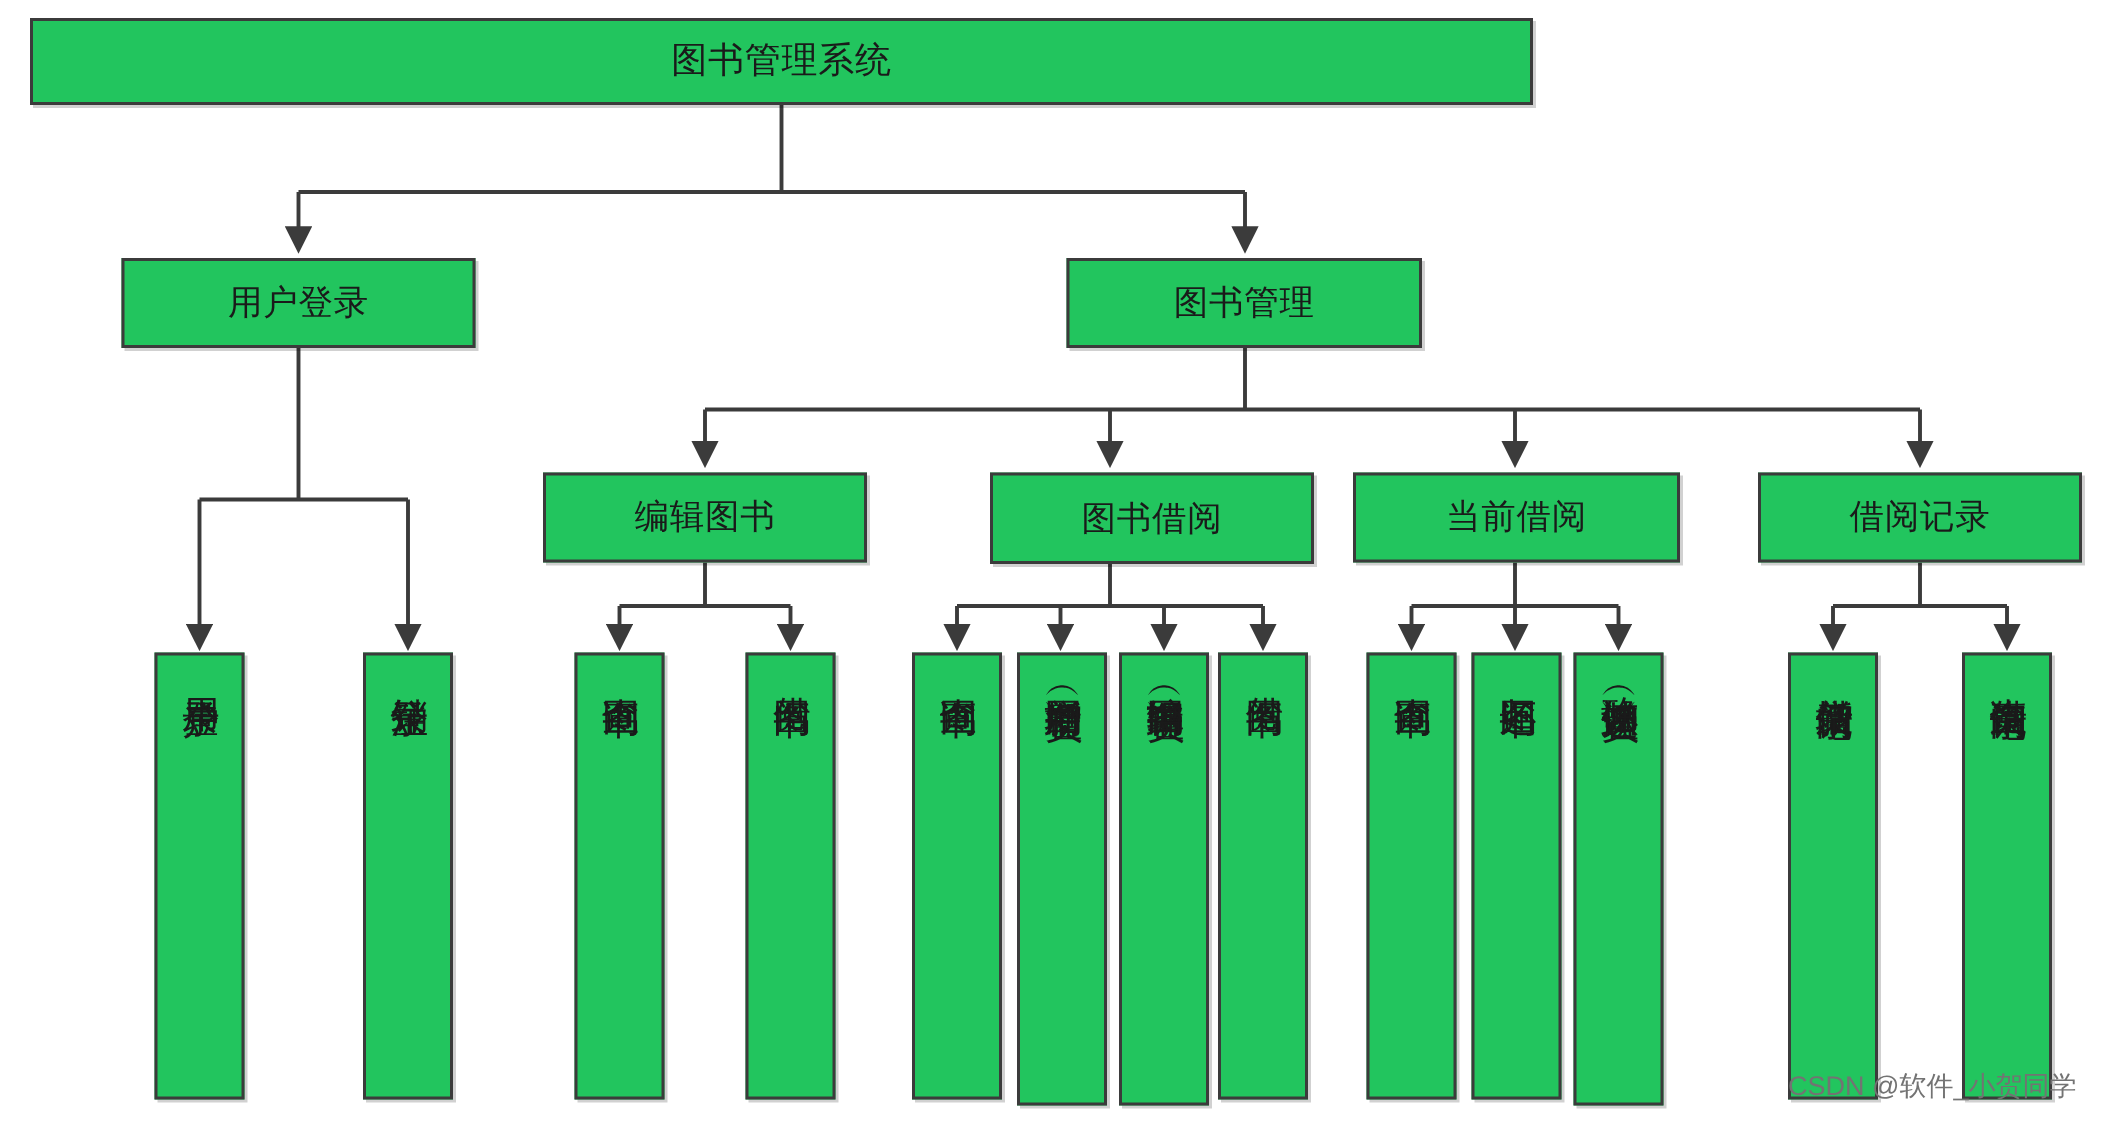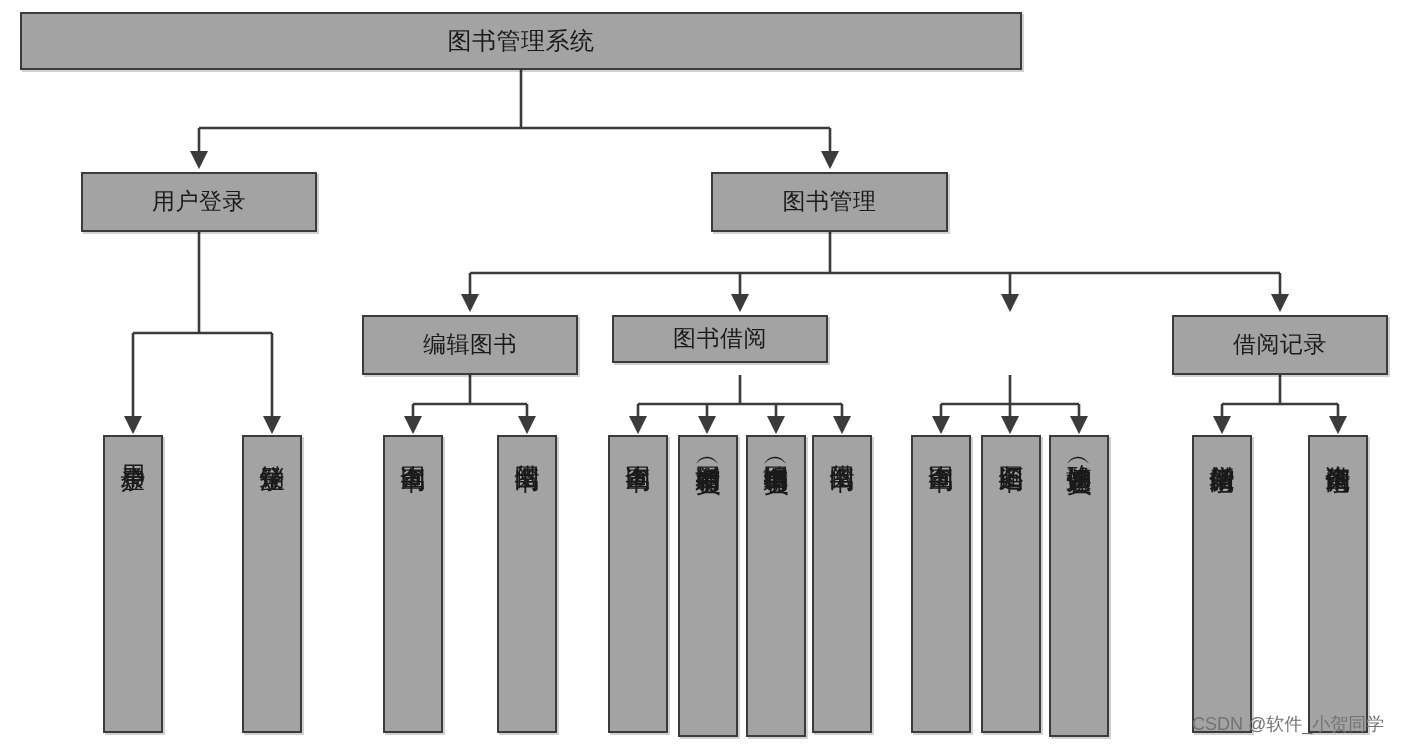--- a/index.html
+++ b/index.html
@@ -20,21 +20,21 @@
   svg.wires {
     position: absolute;
     left: 0; top: 0;
     width: 1405px;
     height: 747px;
     pointer-events: none;
   }
   .node {
     position: absolute;
     box-sizing: border-box;
-    background: #a3a3a3;
+    background: #22c55e;
     border: 2.5px solid #3b3b3b;
     box-shadow: 2px 2px 0 rgba(0,0,0,0.18);
     display: flex;
     align-items: center;
     justify-content: center;
     color: #1a1a1a;
   }
   .node .label {
     display: block;
     text-align: center;
@@ -131,24 +131,27 @@
   </div>
 
   <div class="node horizontal" style="left:711px; top:172px; width:237px; height:60px;font-family:Liberation Serif, serif;">
     <span class="label">图书管理</span>
   </div>
 
   <div class="node horizontal" style="left:362px; top:315px; width:216px; height:60px;">
     <span class="label">编辑图书</span>
   </div>
 
-  <div class="node horizontal" style="left:612px; top:315px; width:216px; height:48px;">
+  <div class="node horizontal" style="left:660px; top:315px; width:216px; height:61px;">
     <span class="label">图书借阅</span>
   </div>
 
+  <div class="node horizontal" style="left:902px; top:315px; width:218px; height:60px;">
+    <span class="label">当前借阅</span>
+  </div>
 
   <div class="node horizontal" style="left:1172px; top:315px; width:216px; height:60px;">
     <span class="label">借阅记录</span>
   </div>
 
   <div class="node vertical" style="left:103px; top:435px; width:60px; height:298px;">
     <span class="label">用户登录</span>
   </div>
 
   <div class="node vertical" style="left:242px; top:435px; width:60px; height:298px;">

